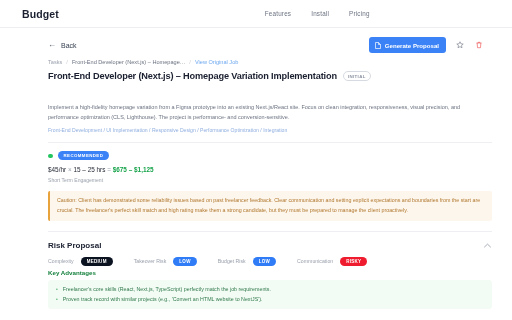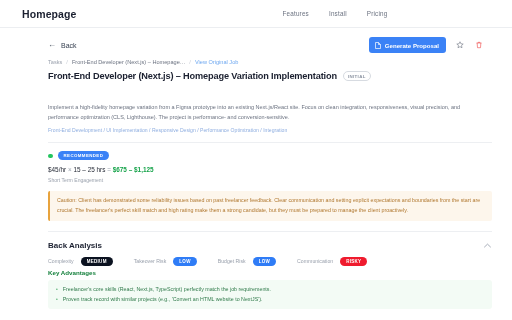--- a/index.html
+++ b/index.html
@@ -107,21 +107,21 @@
   .adv-box { background: #f3fbf5; border-radius: 3px; padding: 5px 8px; }
   .adv-item { display: flex; gap: 5px; font-size: 5.3px; color: #2f7a4a; line-height: 1.85; }
   .adv-item .bullet { color: #4fae6e; font-size: 5px; line-height: 1.85; }
 </style>
 </head>
 <body>
 
 <div class="page">
 
   <div class="topnav">
-    <div class="brand">Homepage</div>
+    <div class="brand">Budget</div>
     <div class="navlinks">
       <a>Features</a>
       <a>Install</a>
       <a>Pricing</a>
     </div>
   </div>
 
   <div class="actionbar">
     <div class="back">
       <span class="arrow">←</span>
@@ -181,21 +181,21 @@
       <span class="total">$675 – $1,125</span>
     </div>
 
     <div class="engage">Short Term Engagement</div>
 
     <div class="caution">Caution: Client has demonstrated some reliability issues based on past freelancer feedback. Clear communication and setting explicit expectations and boundaries from the start are crucial. The freelancer's perfect skill match and high rating make them a strong candidate, but they must be prepared to manage the client proactively.</div>
 
     <div class="divider2"></div>
 
     <div class="risk-head">
-      <div class="risk-title">Back Analysis</div>
+      <div class="risk-title">Risk Proposal</div>
       <div class="chev">
         <svg width="7" height="5" viewBox="0 0 14 9">
           <path d="M1 7.5L7 1.8l6 5.7" fill="none" stroke="#8b93a1" stroke-width="1.5" stroke-linecap="round" stroke-linejoin="round"></path>
         </svg>
       </div>
     </div>
 
     <div class="riskrow">
       <span class="risk-lbl">Complexity</span>
       <span class="badge b-dark">MEDIUM</span>

